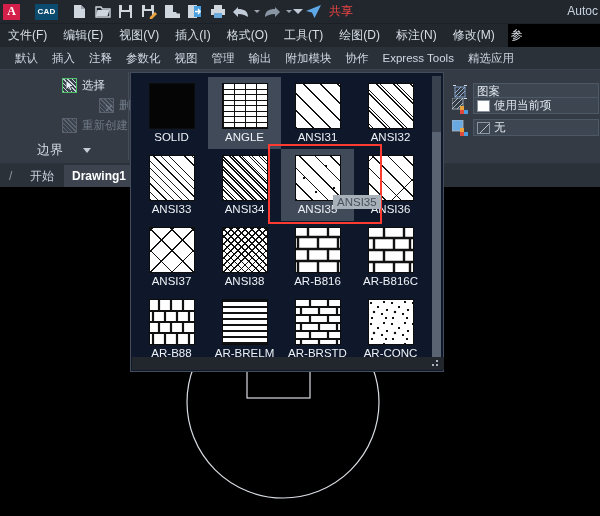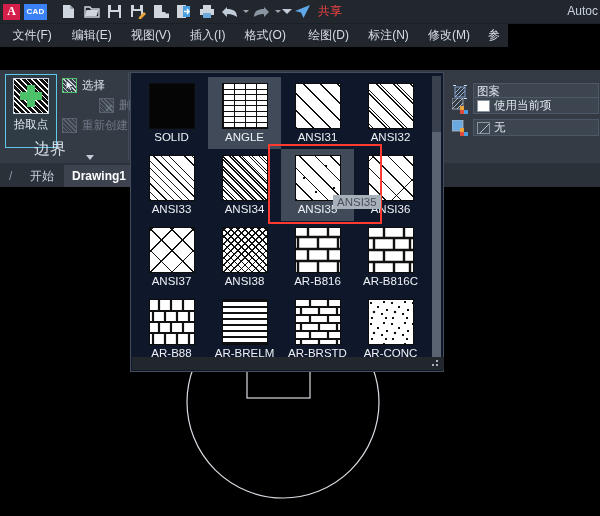--- a/index.html
+++ b/index.html
@@ -20,22 +20,22 @@
     display: flex; align-items: center;
     border-bottom: 1px solid #1b2026;
   }
   .logo-a {
     width: 17px; height: 16px; margin-left: 3px;
     background: #d41f4a; color: #fff; font-weight: bold; font-size: 12px;
     display: flex; align-items: center; justify-content: center;
     font-family: "Liberation Serif", serif;
   }
   .logo-cad {
-    width: 23px; height: 16px; background: #3b82f6; color: #fff;
-    font-size: 8px; font-weight: bold; margin-left: 4px;
+    width: 23px; height: 16px; background: #0c4a6e; color: #fff;
+    font-size: 8px; font-weight: bold; margin-left: 15px;
     display: flex; align-items: center; justify-content: center;
     letter-spacing: .3px;
   }
   .qat { display: flex; align-items: center; gap: 0px; margin-left: 10px; }
   .qicon {
     width: 23px; height: 22px; display: flex; align-items: center; justify-content: center;
     cursor: default;
   }
   .qicon svg { display: block; }
   .caret { width: 9px; height: 22px; display:flex; align-items:center; justify-content:center; }
@@ -112,22 +112,22 @@
     background-image:repeating-linear-gradient(45deg,#c8d0da 0 1px,#3a424d 1px 3px);
     position:relative;
   }
   .sq.dim2 { border-color:#58616d; background-image:repeating-linear-gradient(45deg,#5c656f 0 1px,#3a424d 1px 3px); }
   .sq.active { border-color:#4cc16a; }
   .slabel { font-size:11.5px; color:#dbe2ea; }
   .slabel.dim { color:#6e7884; }
 
   .boundary {
     position:absolute; left:0; top:70px; width:128px; height:20px;
-    display:flex; align-items:flex-end; justify-content:center; gap:20px;
-    color:#d7dee6; font-size:16px;
+    display:flex; align-items:center; justify-content:center; gap:20px;
+    color:#d7dee6; font-size:13px;
   }
   .boundary .caret2 {
     width:0;height:0;border-left:4px solid transparent;
     border-right:4px solid transparent;border-top:5px solid #c3ccd6;
   }
 
   
   .proprow { position:absolute; display:flex; align-items:center; gap:5px; }
   .propicon { width:16px; height:16px; position:relative; }
   .propfield {
@@ -295,39 +295,48 @@
     <div class="menu-item">文件(F)</div>
     <div style="width:16px"></div>
     <div class="menu-item">编辑(E)</div>
     <div style="width:13px"></div>
     <div class="menu-item">视图(V)</div>
     <div style="width:13px"></div>
     <div class="menu-item">插入(I)</div>
     <div style="width:13px"></div>
     <div class="menu-item">格式(O)</div>
     <div style="width:13px"></div>
+    <div class="menu-item">工具(T)</div>
     <div style="width:13px"></div>
     <div class="menu-item">绘图(D)</div>
     <div style="width:13px"></div>
     <div class="menu-item">标注(N)</div>
     <div style="width:13px"></div>
     <div class="menu-item">修改(M)</div>
     <div style="width:8px"></div>
     <div class="menu-item">参</div>
   </div>
 
+  <div class="ribbontabs">
+    <div style="width:8px"></div>
+    <div class="rtab">默认</div>
+    <div class="rtab">插入</div>
+    <div class="rtab">注释</div>
+    <div class="rtab">参数化</div>
+    <div class="rtab">视图</div>
+    <div class="rtab">管理</div>
+    <div class="rtab">输出</div>
+    <div class="rtab">附加模块</div>
+    <div class="rtab">协作</div>
+    <div class="rtab">Express Tools</div>
+    <div class="rtab">精选应用</div>
+  </div>
 
   <div class="ribbonpanel">
 
-    <div class="bigbtn">
-      <div class="bimg">
-          <span class="plus"></span>
-        </div>
-      <div class="blabel">拾取点</div>
-    </div>
 
     <div class="smallrow" style="left:62px; top:8px;">
       <div class="sq active">
         <svg width="10" height="11" viewBox="0 0 10 11" style="position:absolute;left:3px;top:1px;">
             <path d="M0 0l0 10 2.6-2.6 1.6 3.3 1.8-.9-1.6-3.2 3.4-.2z" fill="#e8eef5" stroke="#1a1f26" stroke-width=".8"></path>
           </svg>
       </div>
       <div class="slabel">选择</div>
     </div>
 

